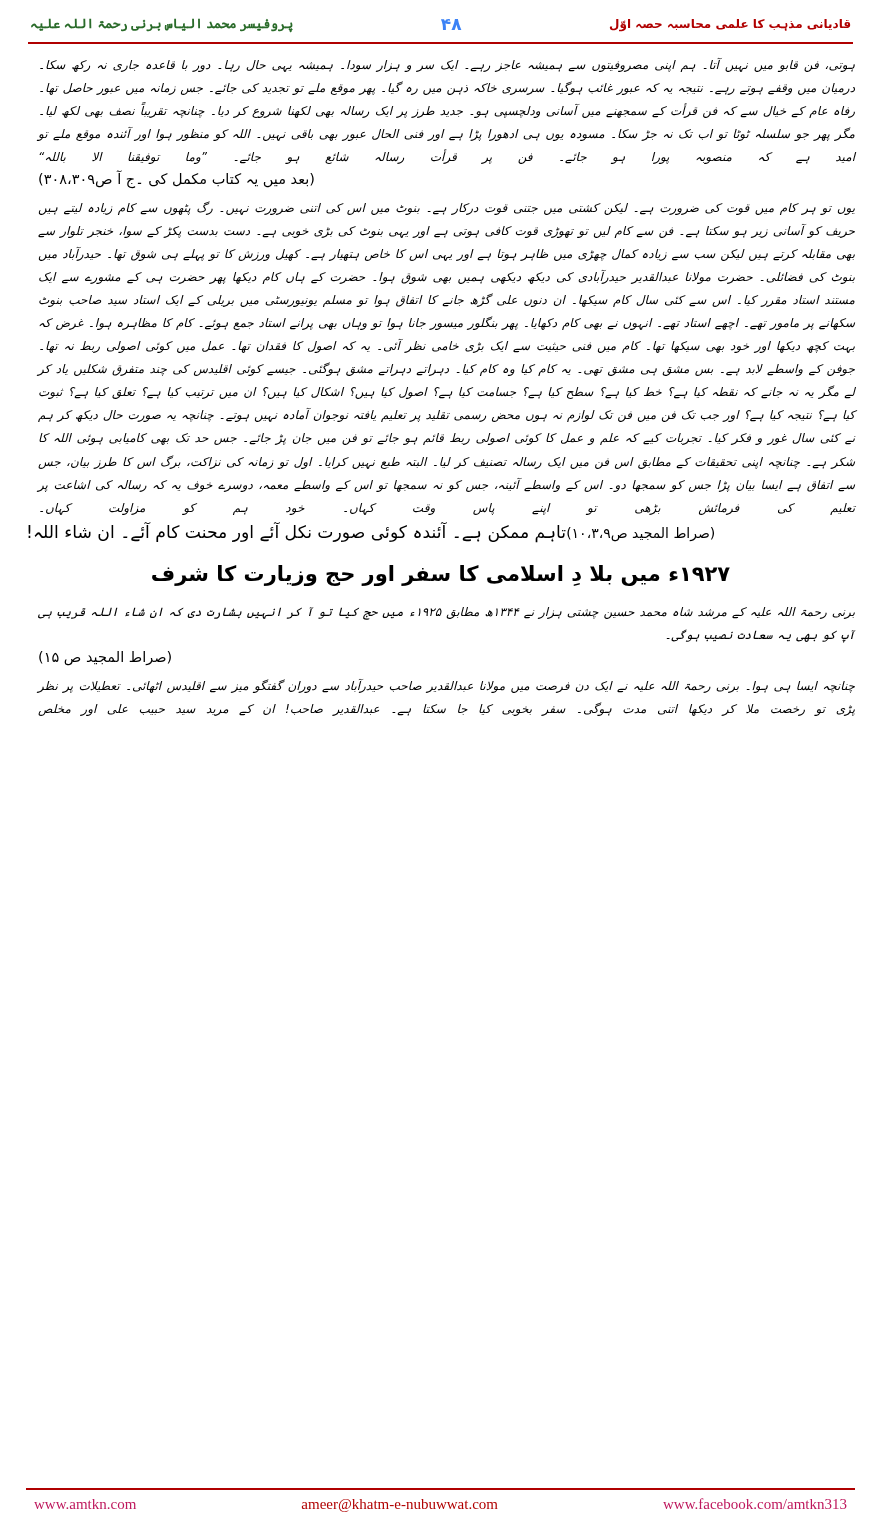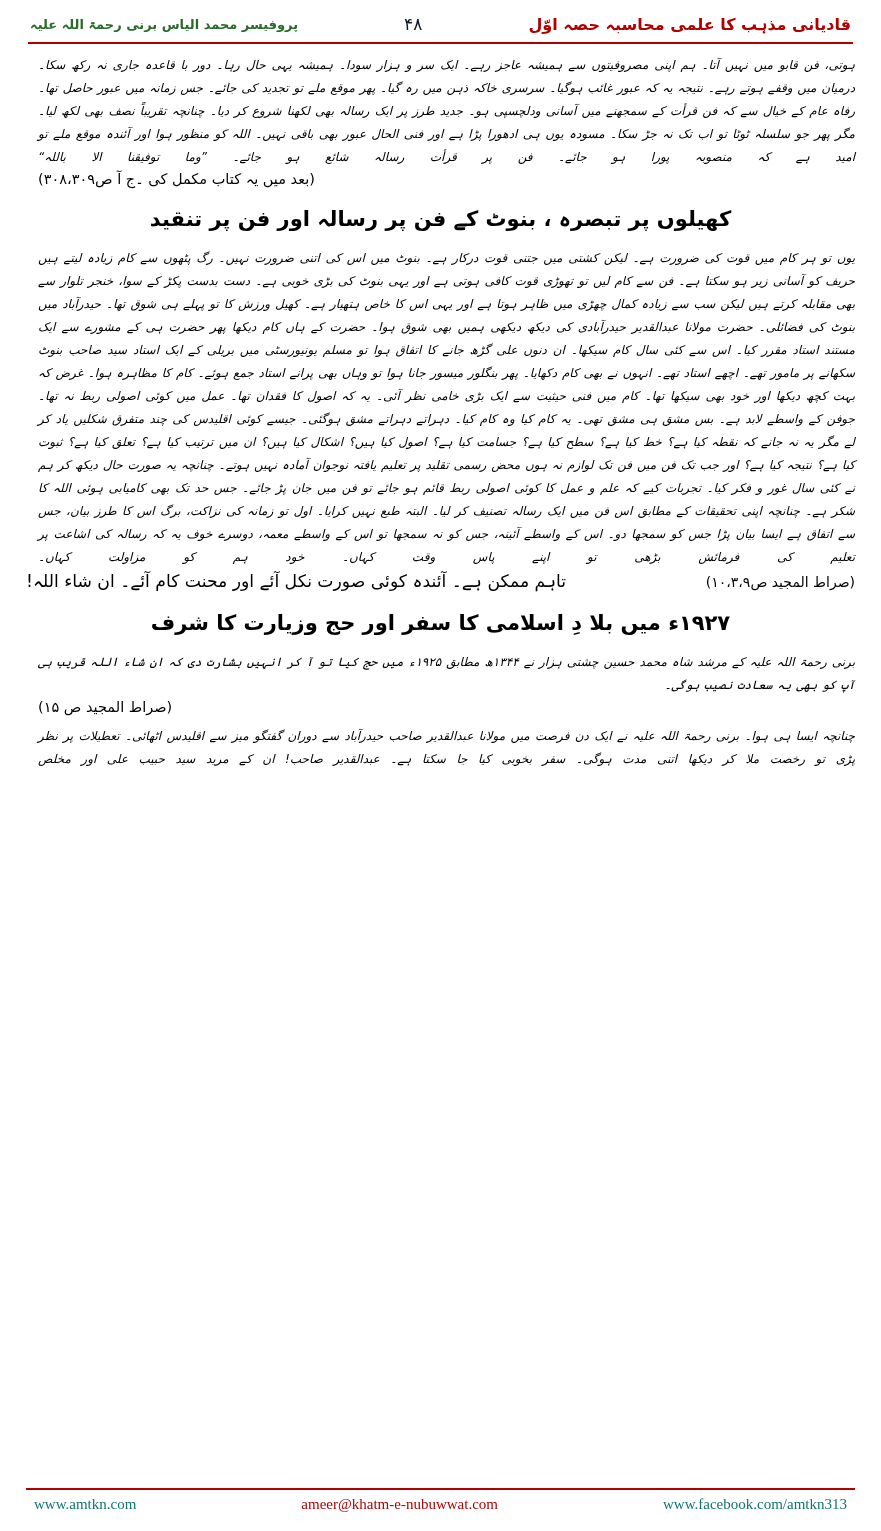--- a/index.html
+++ b/index.html
@@ -22,35 +22,36 @@
   .header{
     display:flex;
     flex-direction:row;
     align-items:center;
     justify-content:space-between;
     direction:rtl;
     padding:0 4px 4px 4px;
   }
   .hdr-right{
     color:#b00000;
-    font-size:16px;
+    font-size:12px;
     font-weight:bold;
     white-space:nowrap;
     letter-spacing:0px;
   }
   .hdr-center{
-    color:#0f172a;
+    color:#3b82f6;
     font-size:17px;
-    font-weight:normal;
+    font-weight:bold;
   }
   .hdr-left{
     color:#2a6b2a;
     font-size:13px;
     font-weight:bold;
     white-space:nowrap;
+    font-family:Liberation Serif, serif;
   }
   .rule{
     height:0;
     border-top:2px solid #b00000;
     margin:4px 2px 10px 2px;
   }
 
   
   .content{
     direction:rtl;
@@ -80,21 +81,20 @@
     font-size:21px;
     font-weight:bold;
     text-align:center;
     margin:16px 0 10px 0;
     text-align-last:center;
     line-height:1.6;
   }
   .two-col-line{
     display:flex;
     flex-direction:row-reverse;
-    justify-content:space-between;
     align-items:baseline;
     font-size:17.2px;
     margin:0 0 16px 0;
   }
   .two-col-line .left-ref{
     font-size:14px;
   }
   .two-col-line .right-txt{
     flex:0 0 auto;
   }
@@ -114,21 +114,21 @@
   .footer-row{
     display:flex;
     flex-direction:row;
     justify-content:space-between;
     align-items:center;
     direction:ltr;
     font-size:15px;
     padding:0 8px;
   }
   .footer-row a, .footer-row span{
-    color:#0f766e;
+    color:#be185d;
     text-decoration:none;
     font-family:"Liberation Serif", serif;
   }
   .footer-row .mid{color:#b00000;text-align:center;}
 </style>
 </head>
 <body>
 
 <div class="page">
 
@@ -138,21 +138,20 @@
     <div class="hdr-left">پروفیسر محمد الیاس برنی رحمۃ اللہ علیہ</div>
   </div>
 
   <div class="rule"></div>
 
   <div class="content">
 
     <p class="para">ہوتی، فن قابو میں نہیں آتا۔ ہم اپنی مصروفیتوں سے ہمیشہ عاجز رہے۔ ایک سر و ہزار سودا۔ ہمیشہ یہی حال رہا۔ دور با قاعدہ جاری نہ رکھ سکا۔ درمیان میں وقفے ہوتے رہے۔ نتیجہ یہ کہ عبور غائب ہوگیا۔ سرسری خاکہ ذہن میں رہ گیا۔ پھر موقع ملے تو تجدید کی جائے۔ جس زمانہ میں عبور حاصل تھا۔ رفاہ عام کے خیال سے کہ فن قرأت کے سمجھنے میں آسانی ودلچسپی ہو۔ جدید طرز پر ایک رسالہ بھی لکھنا شروع کر دیا۔ چنانچہ تقریباً نصف بھی لکھ لیا۔ مگر پھر جو سلسلہ ٹوٹا تو اب تک نہ جڑ سکا۔ مسودہ یوں ہی ادھورا پڑا ہے اور فنی الحال عبور بھی باقی نہیں۔ اللہ کو منظور ہوا اور آئندہ موقع ملے تو امید ہے کہ منصوبہ پورا ہو جائے۔ فن پر قرأت رسالہ شائع ہو جائے۔ ”وما توفیقنا الا باللہ“</p>
     <div class="ref">(بعد میں یہ کتاب مکمل کی ۔ج آ ص۳۰۸،۳۰۹)</div>
 
-    <h2 class="heading">کھیلوں پر تبصرہ ، بنوٹ کے فن پر رسالہ اور فن پر تنقید</h2>
 
     <p class="para">یوں تو ہر کام میں قوت کی ضرورت ہے۔ لیکن کشتی میں جتنی قوت درکار ہے۔ بنوٹ میں اس کی اتنی ضرورت نہیں۔ رگ پٹھوں سے کام زیادہ لیتے ہیں حریف کو آسانی زیر ہو سکتا ہے۔ فن سے کام لیں تو تھوڑی قوت کافی ہوتی ہے اور یہی بنوٹ کی بڑی خوبی ہے۔ دست بدست پکڑ کے سوا، خنجر تلوار سے بھی مقابلہ کرتے ہیں لیکن سب سے زیادہ کمال چھڑی میں ظاہر ہوتا ہے اور یہی اس کا خاص ہتھیار ہے۔ کھیل ورزش کا تو پہلے ہی شوق تھا۔ حیدرآباد میں بنوٹ کی فضائلی۔ حضرت مولانا عبدالقدیر حیدرآبادی کی دیکھ دیکھی ہمیں بھی شوق ہوا۔ حضرت کے ہاں کام دیکھا پھر حضرت ہی کے مشورے سے ایک مستند استاد مقرر کیا۔ اس سے کئی سال کام سیکھا۔ ان دنوں علی گڑھ جانے کا اتفاق ہوا تو مسلم یونیورسٹی میں بریلی کے ایک استاد سید صاحب بنوٹ سکھانے پر مامور تھے۔ اچھے استاد تھے۔ انہوں نے بھی کام دکھایا۔ پھر بنگلور میسور جانا ہوا تو وہاں بھی پرانے استاد جمع ہوئے۔ کام کا مظاہرہ ہوا۔ غرض کہ بہت کچھ دیکھا اور خود بھی سیکھا تھا۔ کام میں فنی حیثیت سے ایک بڑی خامی نظر آئی۔ یہ کہ اصول کا فقدان تھا۔ عمل میں کوئی اصولی ربط نہ تھا۔ جوفن کے واسطے لابد ہے۔ بس مشق ہی مشق تھی۔ یہ کام کیا وہ کام کیا۔ دہراتے دہراتے مشق ہوگئی۔ جیسے کوئی اقلیدس کی چند متفرق شکلیں یاد کر لے مگر یہ نہ جانے کہ نقطہ کیا ہے؟ خط کیا ہے؟ سطح کیا ہے؟ جسامت کیا ہے؟ اصول کیا ہیں؟ اشکال کیا ہیں؟ ان میں ترتیب کیا ہے؟ تعلق کیا ہے؟ ثبوت کیا ہے؟ نتیجہ کیا ہے؟ اور جب تک فن میں فن تک لوازم نہ ہوں محض رسمی تقلید پر تعلیم یافتہ نوجوان آمادہ نہیں ہوتے۔ چنانچہ یہ صورت حال دیکھ کر ہم نے کئی سال غور و فکر کیا۔ تجربات کیے کہ علم و عمل کا کوئی اصولی ربط قائم ہو جائے تو فن میں جان پڑ جائے۔ جس حد تک بھی کامیابی ہوئی اللہ کا شکر ہے۔ چنانچہ اپنی تحقیقات کے مطابق اس فن میں ایک رسالہ تصنیف کر لیا۔ البتہ طبع نہیں کرایا۔ اول تو زمانہ کی نزاکت، برگ اس کا طرز بیان، جس سے اتفاق ہے ایسا بیان پڑا جس کو سمجھا دو۔ اس کے واسطے آئینہ، جس کو نہ سمجھا تو اس کے واسطے معمہ، دوسرے خوف یہ کہ رسالہ کی اشاعت پر تعلیم کی فرمائش بڑھی تو اپنے پاس وقت کہاں۔ خود ہم کو مزاولت کہاں۔</p>
 
     <div class="two-col-line">
       <div class="right-txt">تاہم ممکن ہے۔ آئندہ کوئی صورت نکل آئے اور محنت کام آئے۔ ان شاء اللہ!</div>
       <div class="left-ref">(صراط المجید ص۱۰،۳،۹)</div>
     </div>
 
     <h2 class="heading">۱۹۲۷ء میں بلا دِ اسلامی کا سفر اور حج وزیارت کا شرف</h2>
 

